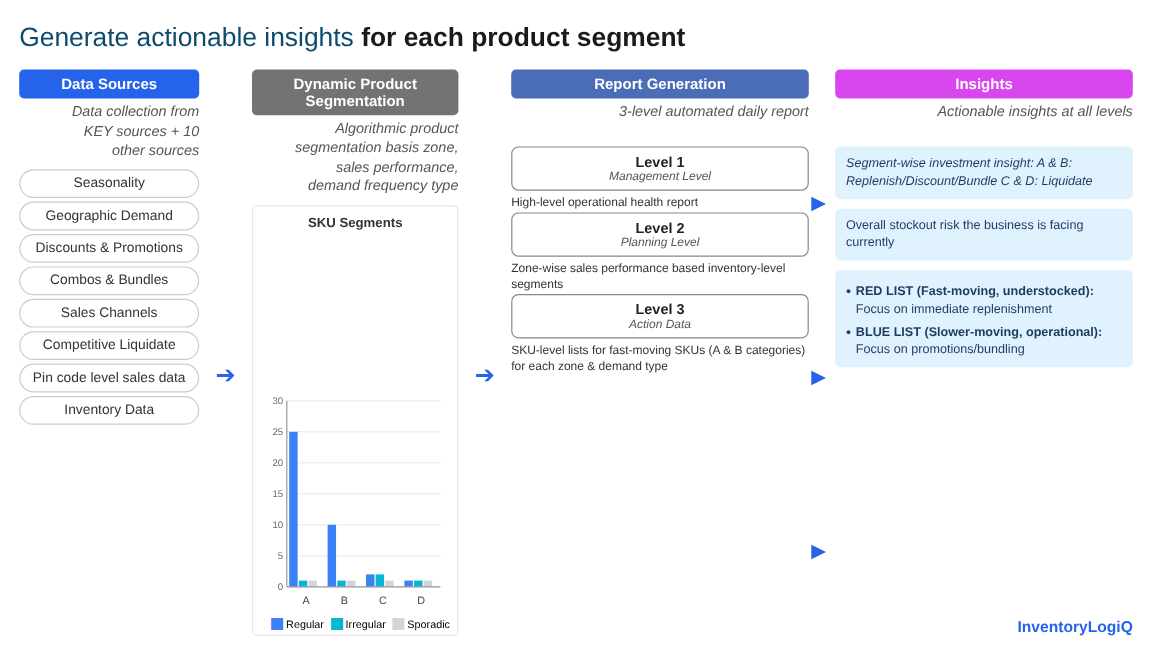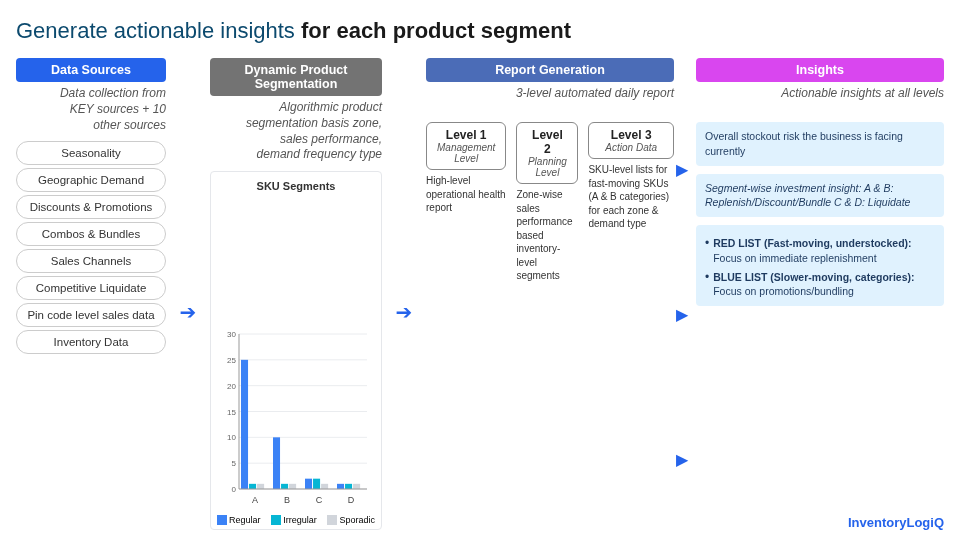--- a/index.html
+++ b/index.html
@@ -123,22 +123,22 @@
     }
     .chart-svg-wrapper {
       flex: 1;
       display: flex;
       align-items: flex-end;
     }
 
     
     .report-levels {
       display: flex;
-      flex-direction: row;
-      gap: 10px;
+      flex-direction: column;
+      gap: 0;
       flex: 1;
     }
     .level-block {
       display: flex;
       flex-direction: column;
       align-items: flex-start;
     }
     .level-box {
       border: 1.5px solid #888;
       border-radius: 6px;
@@ -302,21 +302,21 @@
               <text x="102" y="177" text-anchor="middle" font-size="9" fill="#444">C</text>
               <rect x="120" y="157.83333333333334" width="7.04" height="5.166666666666667" fill="#3b82f6"></rect>
               <rect x="128.04" y="157.83333333333334" width="7.04" height="5.166666666666667" fill="#06b6d4"></rect>
               <rect x="136.07999999999998" y="157.83333333333334" width="7.04" height="5.166666666666667" fill="#d1d5db"></rect>
               <text x="134" y="177" text-anchor="middle" font-size="9" fill="#444">D</text>
               <line x1="22" x2="22" y1="8" y2="163" stroke="#999" stroke-width="1"></line>
               <line x1="22" x2="150" y1="163" y2="163" stroke="#999" stroke-width="1"></line>
             </svg>
         </div>
 
-        <div style="display:flex;gap:6px;justify-content:space-between;margin-top:4px;">
+        <div style="display:flex;gap:6px;justify-content:flex-end;margin-top:4px;">
           <div style="display:flex;align-items:center;gap:2px;">
             <div style="width:10px;height:10px;background:#3b82f6;"></div>
             <span style="font-size:9px;">Regular</span>
           </div>
           <div style="display:flex;align-items:center;gap:2px;">
             <div style="width:10px;height:10px;background:#06b6d4;"></div>
             <span style="font-size:9px;">Irregular</span>
           </div>
           <div style="display:flex;align-items:center;gap:2px;">
             <div style="width:10px;height:10px;background:#d1d5db;"></div>
@@ -366,30 +366,30 @@
       <span class="arrow-small">▶</span>
           <span class="arrow-small">▶</span>
           <span class="arrow-small">▶</span>
         </div>
 
       <div class="insights-col-wrap">
         <div class="col-header light-blue">Insights</div>
         <div class="col-subtext">Actionable insights at all levels</div>
         <div class="insights-col" id="insights-container">
 
-        <div class="insight-card">Overall stockout risk the business is facing currently</div>
-            <div class="insight-card"><em>Segment-wise investment insight: A &amp; B: Replenish/Discount/Bundle C &amp; D: Liquidate</em></div>
+        <div class="insight-card"><em>Segment-wise investment insight: A &amp; B: Replenish/Discount/Bundle C &amp; D: Liquidate</em></div>
+            <div class="insight-card">Overall stockout risk the business is facing currently</div>
             <div class="insight-card">
               <div class="insight-bullet">
                 <span class="bullet-dot">•</span>
                 <span><strong>RED LIST (Fast-moving, understocked):</strong> Focus on immediate replenishment</span>
               </div>
               <div class="insight-bullet">
                 <span class="bullet-dot">•</span>
-                <span><strong>BLUE LIST (Slower-moving, categories):</strong> Focus on promotions/bundling</span>
+                <span><strong>BLUE LIST (Slower-moving, operational):</strong> Focus on promotions/bundling</span>
               </div>
             </div>
           </div>
       </div>
 
     </div>
 
   </div>
 
 </div>

